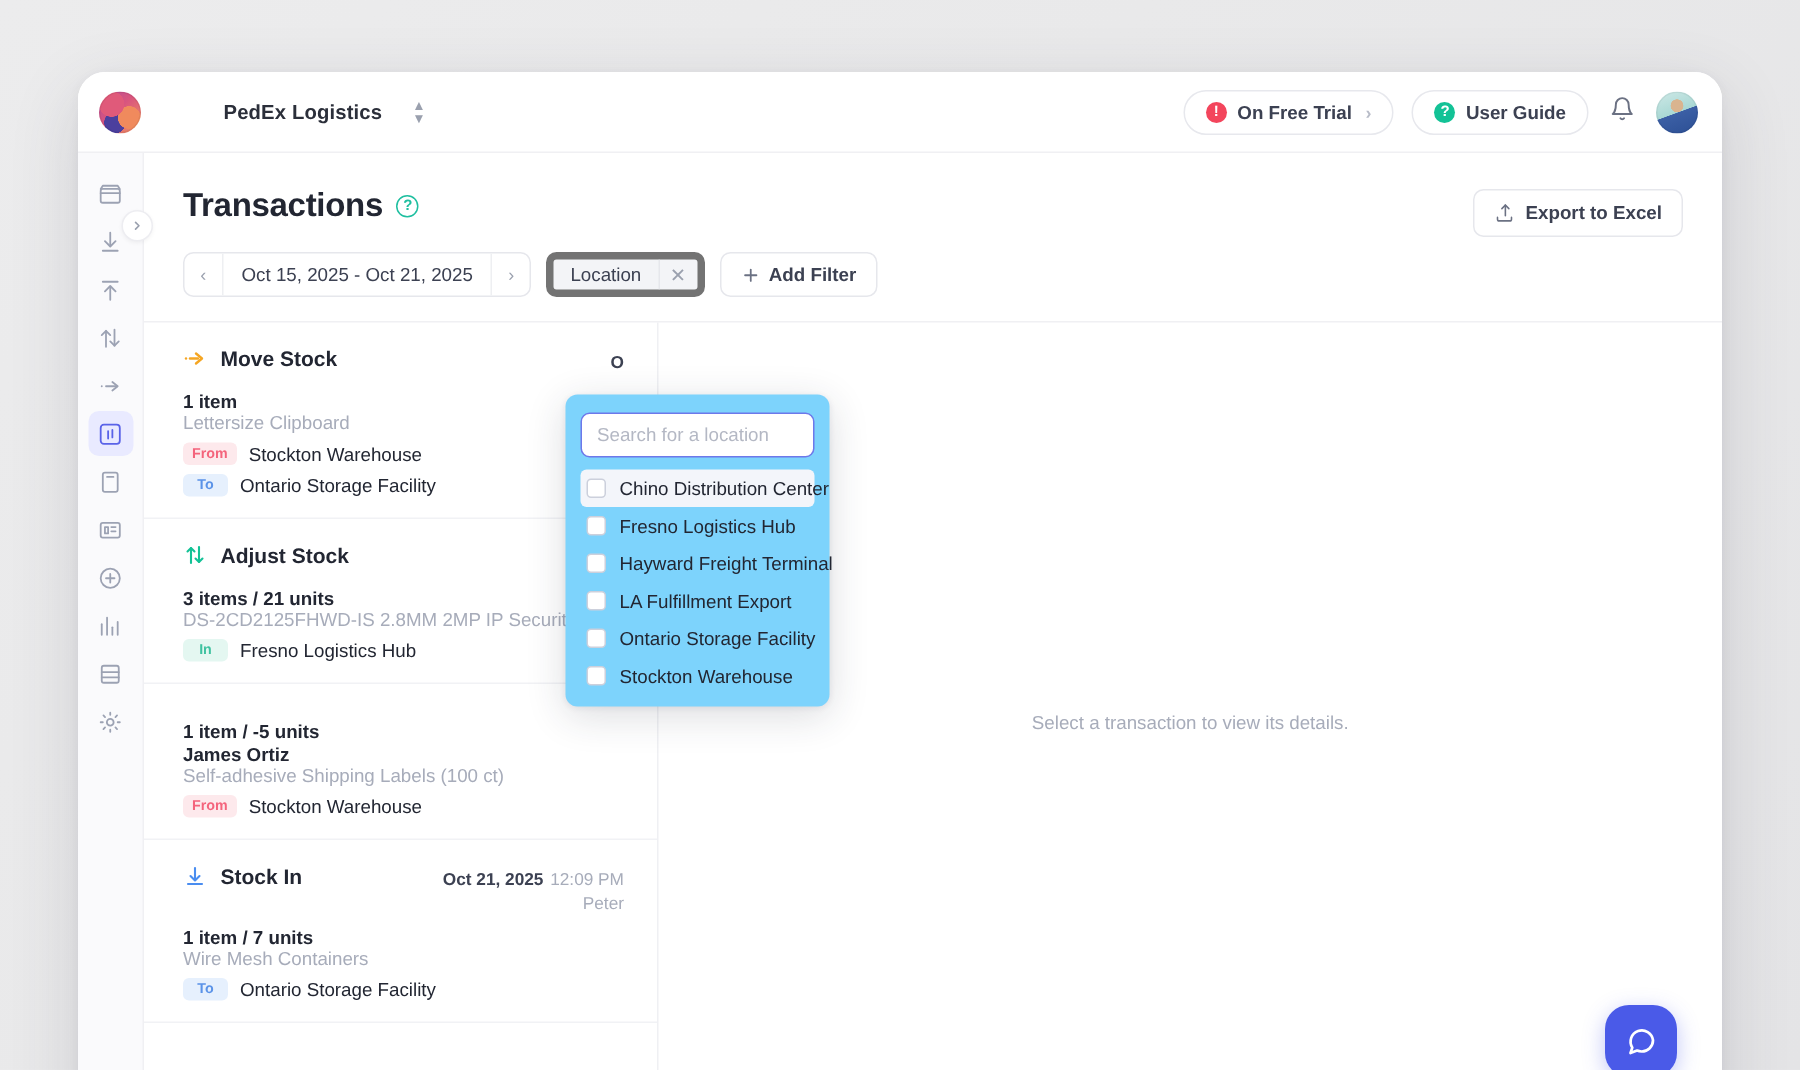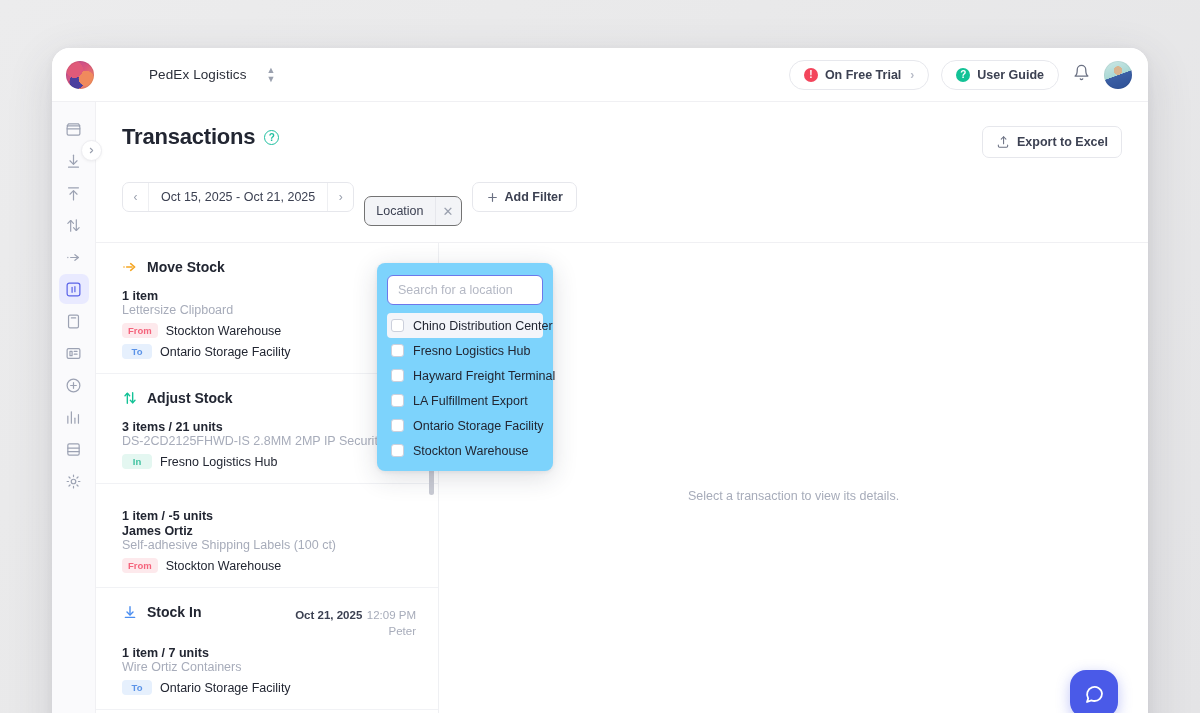--- a/index.html
+++ b/index.html
@@ -26,21 +26,21 @@
   .brand { display: flex; align-items: center; gap: 12px; }
   .brand-avatar {
     width: 28px; height: 28px; border-radius: 50%;
     background:
       radial-gradient(circle at 30% 30%, #e05a7a 0 30%, transparent 31%),
       radial-gradient(circle at 72% 62%, #f08a5d 0 28%, transparent 29%),
       radial-gradient(circle at 38% 74%, #4b3f9e 0 26%, transparent 27%),
       linear-gradient(135deg,#b14b9a,#d9557e 45%,#f2955f);
     box-shadow: inset 0 0 0 1px rgba(0,0,0,0.06);
   }
-  .brand-name { font-size: 13.5px; font-weight: 400; color: #2b2f3a; letter-spacing: .1px; padding-left: 43px;}
+  .brand-name { font-size: 13.5px; font-weight: 700; color: #2b2f3a; letter-spacing: .1px; padding-left: 43px;}
   .brand-switch { color: #9aa0ae; font-size: 11px; line-height: 1; margin-left: 8px; cursor: pointer; }
   .brand-switch span { display:block; font-size:9px; }
   .topbar-right { margin-left: auto; display: flex; align-items: center; gap: 12px; }
   .pill {
     display: flex; align-items: center; gap: 7px;
     height: 30px; padding: 0 14px;
     border: 1px solid #e7e8ed; border-radius: 16px;
     background: #fff; font-size: 12.5px; color: #3c4152; font-weight: 600;
     cursor: pointer; white-space: nowrap;
   }
@@ -98,21 +98,21 @@
     display: flex; align-items: center; gap: 7px;
     height: 32px; padding: 0 13px; border: 1px solid #e6e7ec; border-radius: 7px;
     background: #fff; font-size: 12.5px; color: #3c4152; font-weight: 600; cursor: pointer;
   }
   #filter-row { display: flex; align-items: center; gap: 10px; margin-top: 18px; }
   .daterange { display: flex; align-items: stretch; border: 1px solid #e6e7ec; border-radius: 7px; background: #fff; height: 30px; overflow: hidden; }
   .daterange .arrow { width: 26px; display: flex; align-items: center; justify-content: center; color: #9aa0ae; font-size: 12px; cursor: pointer; }
   .daterange .arrow.left { border-right: 1px solid #eeeff2; }
   .daterange .arrow.right { border-left: 1px solid #eeeff2; }
   .daterange .label { display: flex; align-items: center; padding: 0 12px; font-size: 12.5px; color: #3c4152; cursor: pointer; white-space: nowrap; }
-  .chipfilter { display: flex; align-items: stretch; border: 1px solid #737373; border-radius: 7px; background: #f3f4f7; height: 30px; overflow: hidden; margin-top: 28px; }
+  .chipfilter { display: flex; align-items: stretch; border: 5px solid #737373; border-radius: 7px; background: #f3f4f7; height: 30px; overflow: hidden; }
   .chipfilter .name { display: flex; align-items: center; padding: 0 11px; font-size: 12.5px; color: #3c4152; cursor: pointer; }
   .chipfilter .x { width: 26px; display: flex; align-items: center; justify-content: center; color: #9aa0ae; font-size: 13px; border-left: 1px solid #e6e7ec; cursor: pointer; }
   #add-filter {
     display: flex; align-items: center; gap: 6px; height: 30px; padding: 0 13px;
     border: 1px solid #e6e7ec; border-radius: 7px; background: #fff;
     font-size: 12.5px; color: #3c4152; font-weight: 600; cursor: pointer;
   }
   #content-split { flex: 1; display: flex; border-top: 1px solid #f0f0f3; margin-top: 16px; min-height: 0; }
   
   #txn-list { width: 343px; flex: none; border-right: 1px solid #eff0f3; overflow: hidden; position: relative; }
@@ -429,21 +429,21 @@
                 <span class="txn-type-label">Stock In</span>
               </div>
               <div class="txn-meta">
                 <span class="txn-date">Oct 21, 2025</span>
                 <span class="txn-time">12:09 PM</span>
                 <div class="txn-user">Peter</div>
               </div>
             </div>
             <div class="txn-body">
               <div class="txn-count">1 item / 7 units</div>
-              <div class="txn-item">Wire Ortiz Containers</div>
+              <div class="txn-item">Wire Mesh Containers</div>
               <div class="loc-row">
                 <span class="loc-tag tag-to">To</span>
                 <span class="loc-name">Ontario Storage Facility</span>
               </div>
             </div>
           </div>
 
           <div id="list-scrollbar"></div>
         </div>
 

